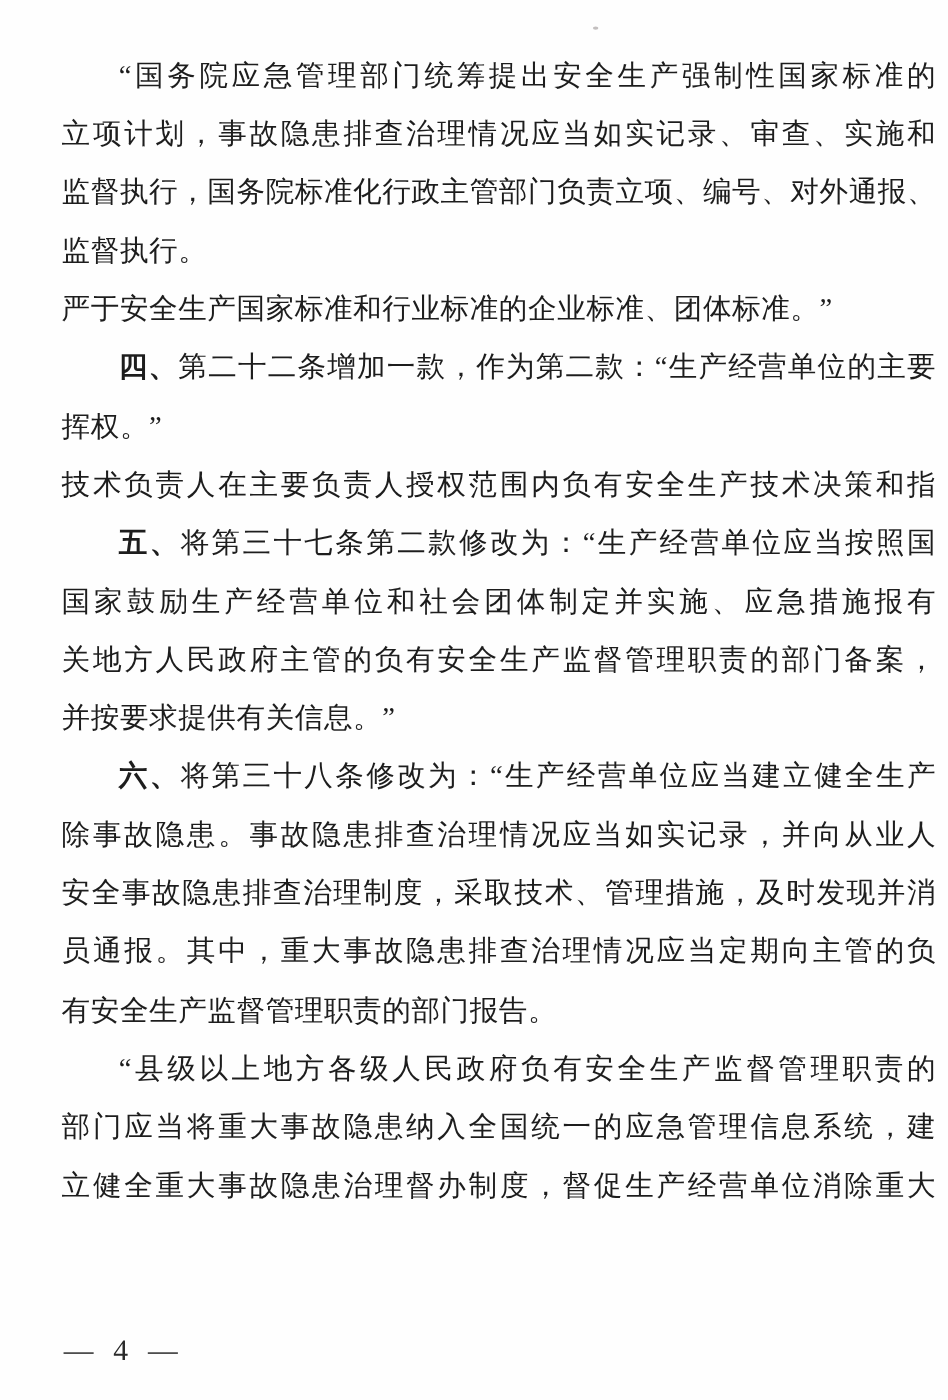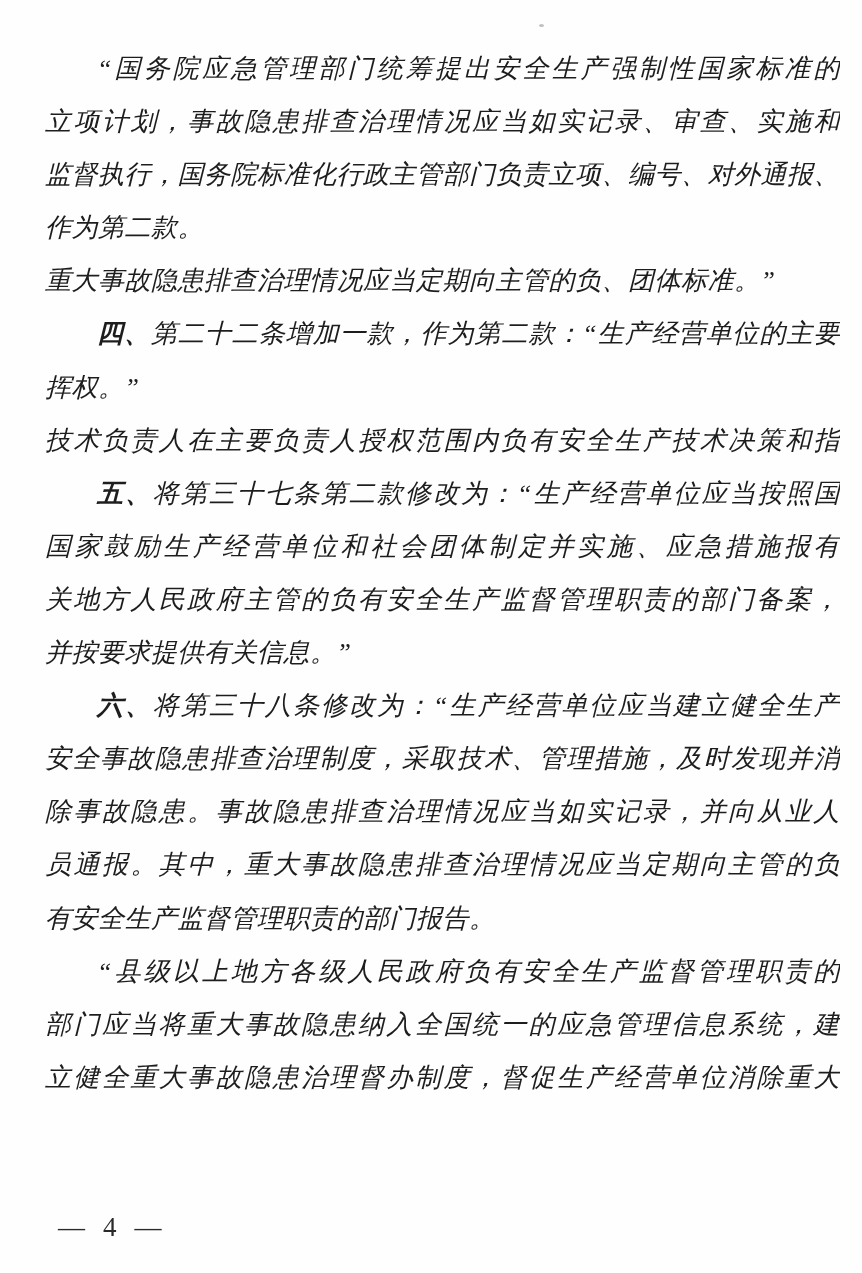--- a/index.html
+++ b/index.html
@@ -10,25 +10,24 @@
   .page {
     position: relative;
     width: 862px;
     height: 1273px;
     background: #fefefe;
     overflow: hidden;
     font-family: "Liberation Serif", "DejaVu Serif", serif;
   }
   .text-block {
     position: absolute;
-    left: 45px;
+    left: 56px;
     top: 42px;
     width: 795px;
     color: #1d1d1d;
-    font-style: italic;
   }
   .para {
     margin: 0;
     padding: 0;
   }
   .line {
     height: 53.1px;
     line-height: 53.1px;
     font-size: 26px;
     letter-spacing: 0.5px;
@@ -74,44 +73,44 @@
 <div class="page">
 
   <div class="scan-speck"></div>
 
   <div class="text-block">
 
     <div class="para">
       <div class="line first full"><span class="marker"></span><span>“国务院应急管理部门统筹提出安全生产强制性国家标准的</span></div>
       <div class="line full"><span class="marker"></span><span>立项计划，事故隐患排查治理情况应当如实记录、审查、实施和</span></div>
       <div class="line full"><span class="marker"></span><span>监督执行，国务院标准化行政主管部门负责立项、编号、对外通报、</span></div>
-      <div class="line"><span class="marker"></span><span>作为第二款。</span></div>
+      <div class="line"><span class="marker"></span><span>监督执行。</span></div>
     </div>
 
     <div class="para">
-      <div class="line"><span class="marker"></span><span>重大事故隐患排查治理情况应当定期向主管的负、团体标准。”</span></div>
+      <div class="line"><span class="marker"></span><span>严于安全生产国家标准和行业标准的企业标准、团体标准。”</span></div>
     </div>
 
     <div class="para">
       <div class="line first full"><span class="marker">四、</span><span>第二十二条增加一款，作为第二款：“生产经营单位的主要</span></div>
       <div class="line"><span class="marker"></span><span>挥权。”</span></div>
       <div class="line full"><span class="marker"></span><span>技术负责人在主要负责人授权范围内负有安全生产技术决策和指</span></div>
     </div>
 
     <div class="para">
       <div class="line first full"><span class="marker">五、</span><span>将第三十七条第二款修改为：“生产经营单位应当按照国</span></div>
       <div class="line full"><span class="marker"></span><span>国家鼓励生产经营单位和社会团体制定并实施、应急措施报有</span></div>
       <div class="line full"><span class="marker"></span><span>关地方人民政府主管的负有安全生产监督管理职责的部门备案，</span></div>
       <div class="line"><span class="marker"></span><span>并按要求提供有关信息。”</span></div>
     </div>
 
     <div class="para">
       <div class="line first full"><span class="marker">六、</span><span>将第三十八条修改为：“生产经营单位应当建立健全生产</span></div>
+      <div class="line full"><span class="marker"></span><span>除事故隐患。事故隐患排查治理情况应当如实记录，并向从业人</span></div>
       <div class="line full"><span class="marker"></span><span>安全事故隐患排查治理制度，采取技术、管理措施，及时发现并消</span></div>
-      <div class="line full"><span class="marker"></span><span>除事故隐患。事故隐患排查治理情况应当如实记录，并向从业人</span></div>
       <div class="line full"><span class="marker"></span><span>员通报。其中，重大事故隐患排查治理情况应当定期向主管的负</span></div>
       <div class="line"><span class="marker"></span><span>有安全生产监督管理职责的部门报告。</span></div>
     </div>
 
     <div class="para">
       <div class="line first full"><span class="marker"></span><span>“县级以上地方各级人民政府负有安全生产监督管理职责的</span></div>
       <div class="line full"><span class="marker"></span><span>部门应当将重大事故隐患纳入全国统一的应急管理信息系统，建</span></div>
       <div class="line full"><span class="marker"></span><span>立健全重大事故隐患治理督办制度，督促生产经营单位消除重大</span></div>
     </div>
 

